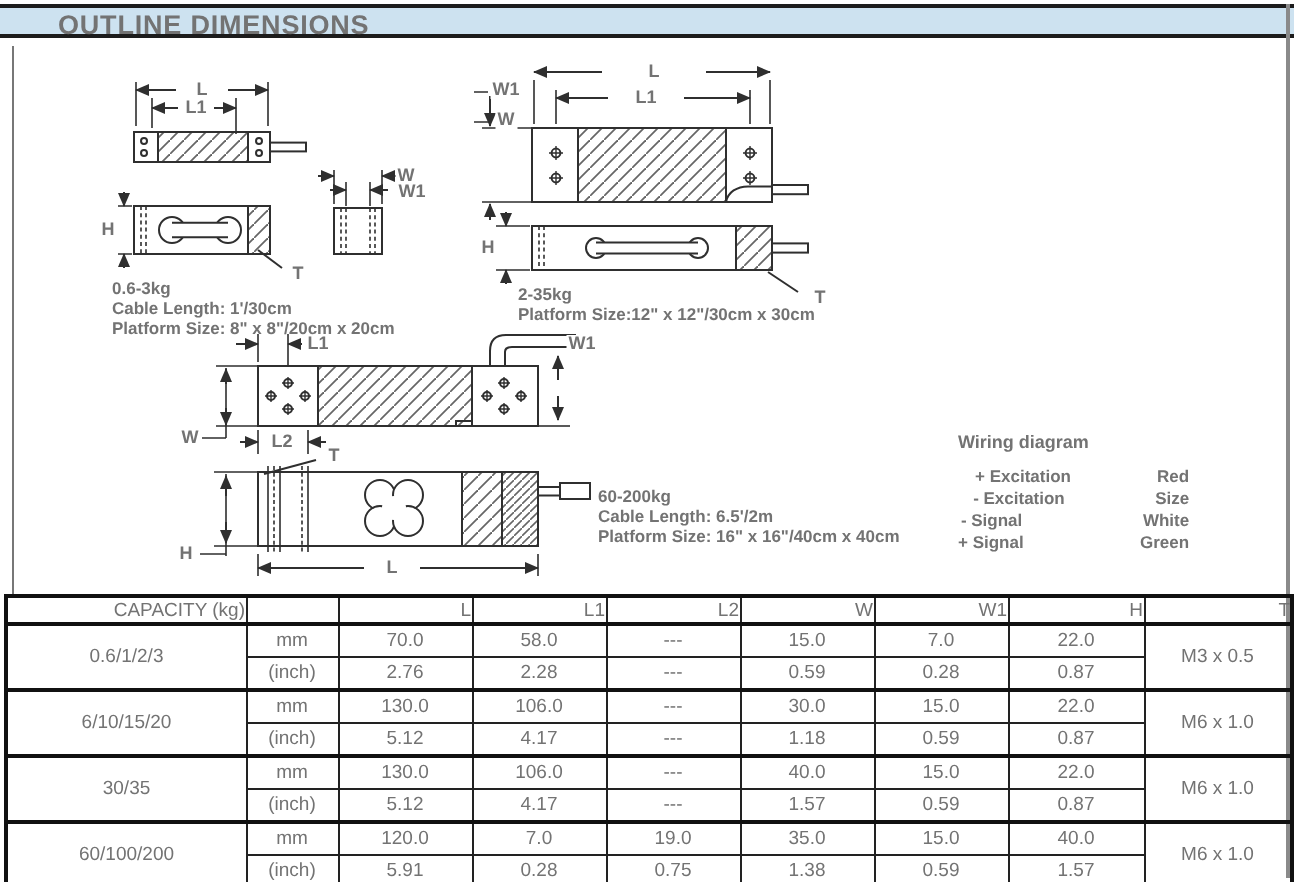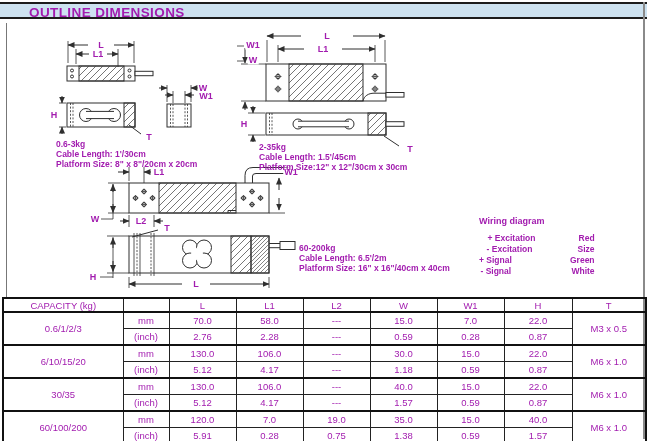--- a/index.html
+++ b/index.html
@@ -1,37 +1,37 @@
 <!DOCTYPE html>
 <html><head>
 <meta charset="utf-8">
 <style>
   html,body{margin:0;padding:0;background:#fff;}
   .page{position:relative;width:647px;height:441px;background:#fff;overflow:hidden;
-        font-family:"Liberation Sans",sans-serif;color:#a21caf;}
+        font-family:"Liberation Sans",sans-serif;color:#737373;}
   .title-bar{position:absolute;left:0;top:2px;width:647px;height:17px;
       border-top:2px solid #1c1c1c;border-bottom:2px solid #1c1c1c;
       background:#cde2f0;line-height:17px;font-weight:bold;font-size:13.5px;
       letter-spacing:.4px;padding-left:29px;box-sizing:border-box;}
   .right-edge{position:absolute;left:643px;top:2px;width:2px;height:437px;background:#8a8a8a;}
   .panel{position:absolute;left:6px;top:23px;width:636px;height:274px;
       border-left:1px solid #777;background:#fff;}
   .panel svg{position:absolute;left:0;top:0;}
   .dim{position:absolute;transform:translate(-50%,-50%);font-weight:bold;font-size:9px;
       background:#fff;padding:0 1px;white-space:nowrap;line-height:9px;}
   .cap3{position:absolute;font-weight:bold;font-size:8.5px;line-height:10px;white-space:nowrap;}
   .wiring{position:absolute;left:472px;top:193px;font-weight:bold;font-size:8.5px;}
   .wiring .wtitle{margin-bottom:7px;font-size:9px;}
   .wrow{display:flex;line-height:11px;justify-content:flex-end;}
   .wsig{width:91px;}
   table.dims{position:absolute;left:2px;top:297px;width:643px;border-collapse:collapse;
       table-layout:fixed;font-size:9.5px;border:2px solid #111;}
   table.dims td{border:1px solid #222;text-align:center;height:15px;padding:0;
       overflow:hidden;white-space:nowrap;}
-  table.dims tr.hrow td{height:12px;}
+  table.dims tr.hrow td{height:12px;text-align:right;}
   table.dims tr.gtop td{border-top:2px solid #111;}
 </style>
 </head>
 <body>
 
 <div class="page">
 
   <div class="title-bar" style="background: rgb(205, 226, 240);">
     <span>OUTLINE DIMENSIONS</span>
   </div>
@@ -190,46 +190,45 @@
     <span class="dim" style="left:86px;top:254px">H</span>
     <span class="dim" style="left:189px;top:261px">L</span>
 
     <div class="cap3" style="left:49px;top:116px">
       <div>0.6-3kg</div>
       <div>Cable Length: 1'/30cm</div>
       <div>Platform Size: 8" x 8"/20cm x 20cm</div>
     </div>
     <div class="cap3" style="left:252px;top:119px">
       <div>2-35kg</div>
-      <div>Cable Length: 1.5'/45cm</div>
       <div>Platform Size:12" x 12"/30cm x 30cm</div>
     </div>
     <div class="cap3" style="left:292px;top:220px">
       <div>60-200kg</div>
       <div>Cable Length: 6.5'/2m</div>
       <div>Platform Size: 16" x 16"/40cm x 40cm</div>
     </div>
 
     <div class="wiring">
       <div class="wtitle">Wiring diagram</div>
       <div class="wrow">
         <span class="wsig">+ Excitation</span>
         <span>Red</span>
       </div>
       <div class="wrow">
         <span class="wsig">- Excitation</span>
         <span>Size</span>
       </div>
       <div class="wrow">
+        <span class="wsig">- Signal</span>
+        <span>White</span>
+      </div>
+      <div class="wrow">
         <span class="wsig">+ Signal</span>
         <span>Green</span>
-      </div>
-      <div class="wrow">
-        <span class="wsig">- Signal</span>
-        <span>White</span>
       </div>
     </div>
   </div>
 
   <table class="dims">
     <colgroup>
       <col style="width:120px">
         <col style="width:46px">
         <col style="width:67px">
         <col style="width:67px">

